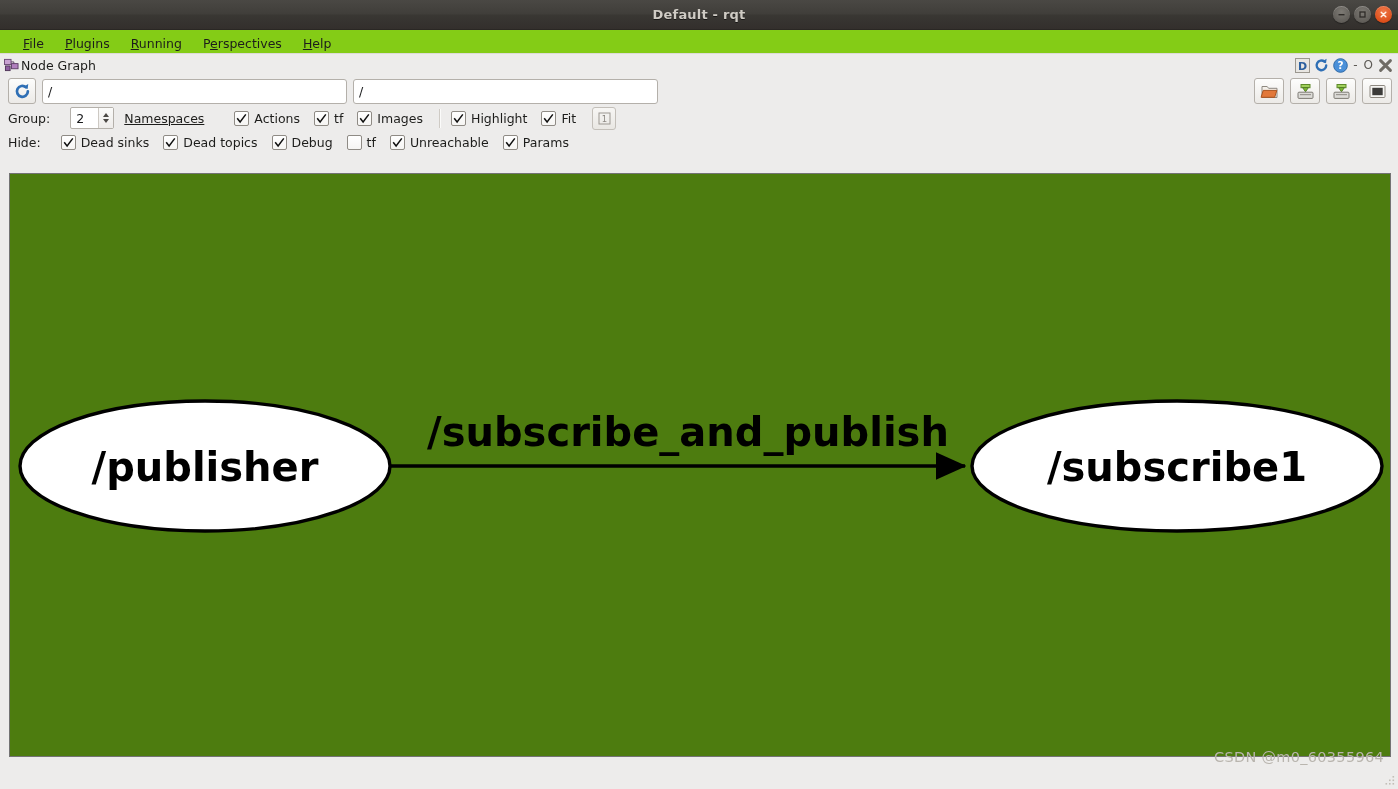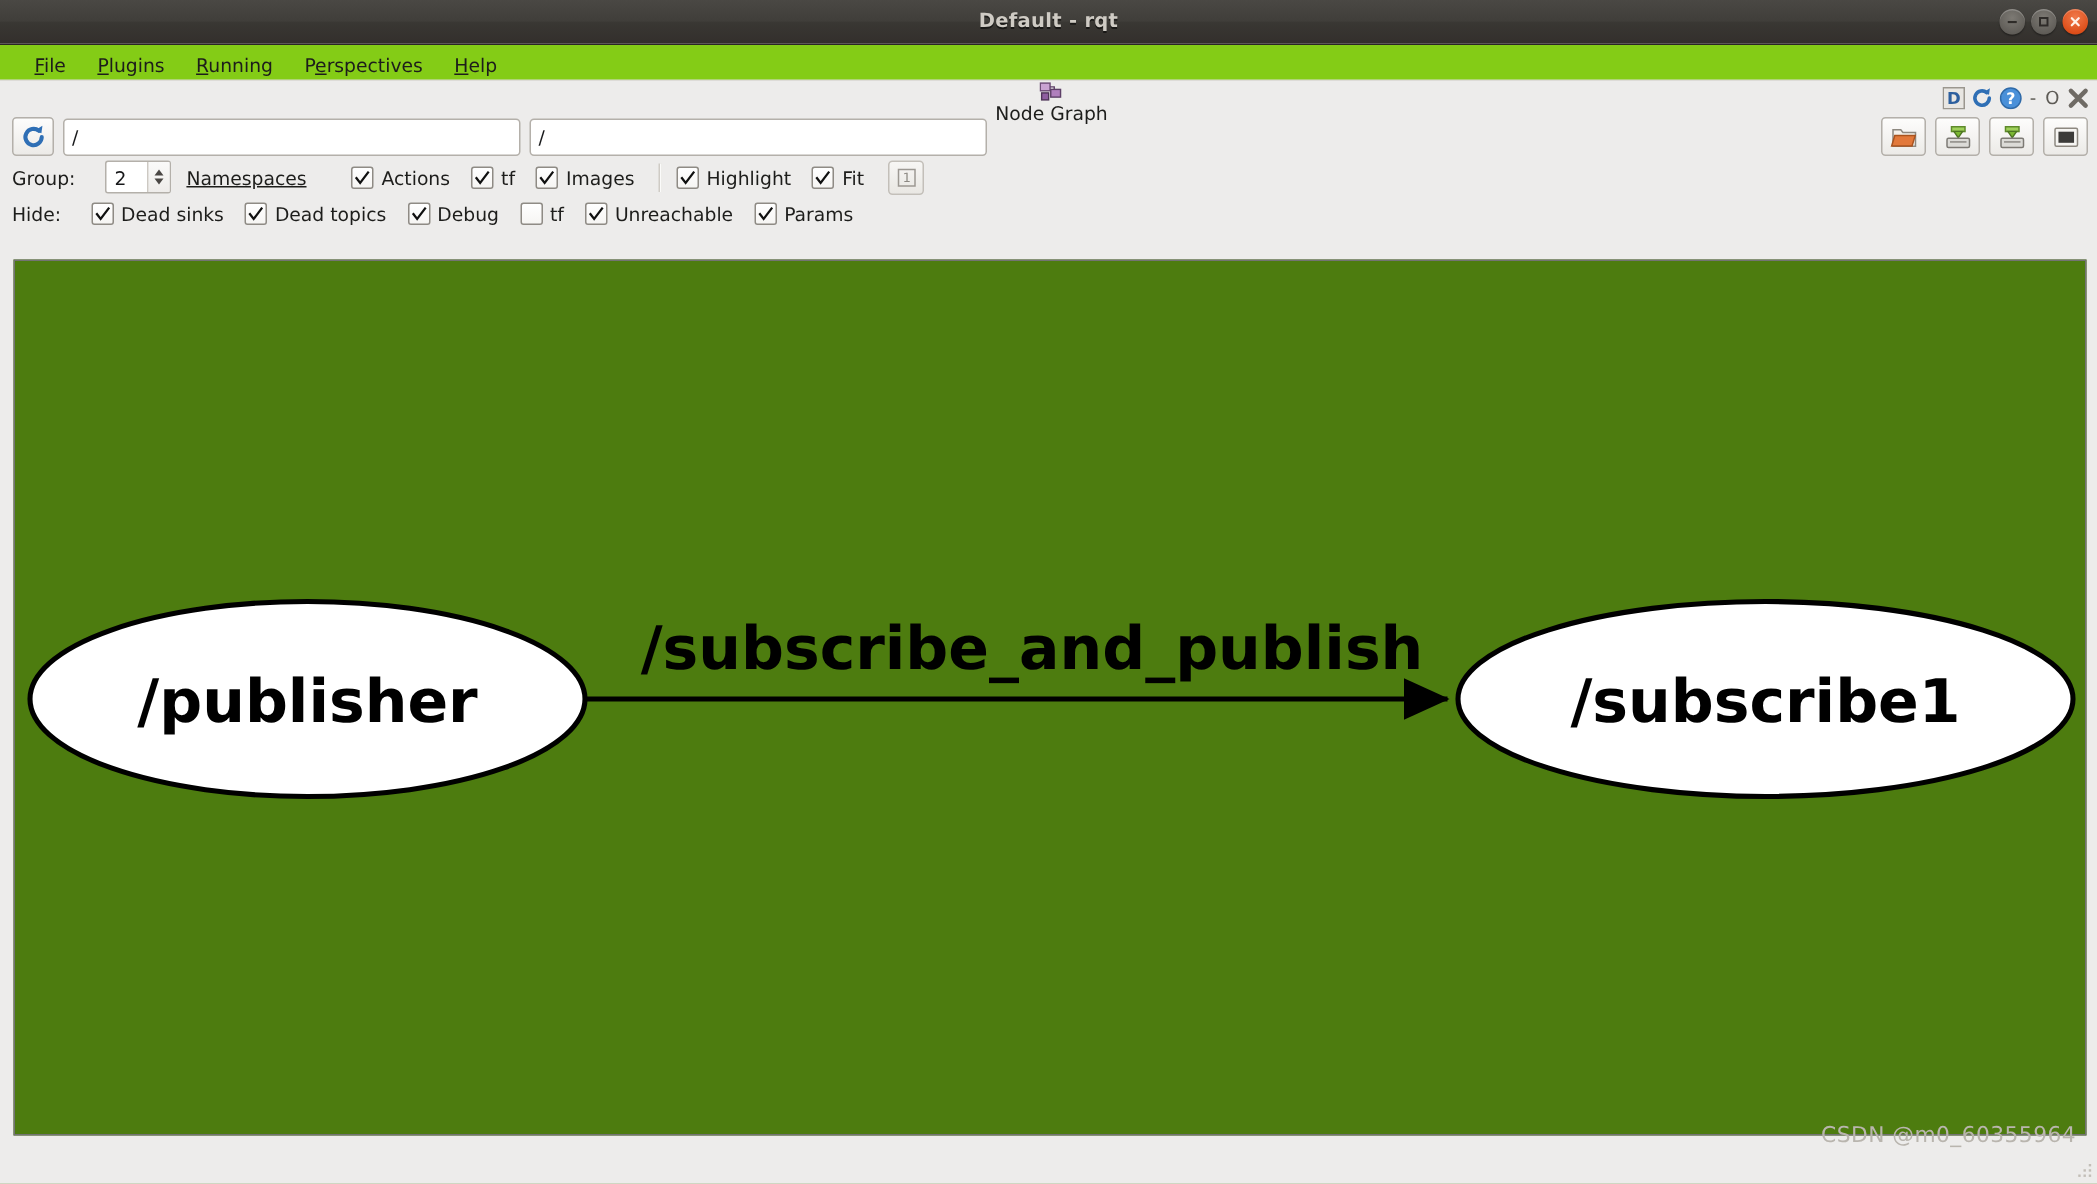--- a/index.html
+++ b/index.html
@@ -71,21 +71,20 @@
   }
   .menuitem u { text-decoration: underline; }
 
   
   .docktitle {
     position: relative;
     height: 22px;
     display: flex; align-items: center;
     padding-left: 4px;
     background: #edeceb;
-    flex-direction: column;
   }
   .docktitle .dt-label {
     font-size: 12.5px; color: #1d1d1b;
     user-select: none;
   }
   .node-graph-icon { width: 15px; height: 14px; margin-right: 2px; flex: 0 0 auto; }
   .dock-right {
     position: absolute; right: 5px; top: 0; bottom: 0;
     display: flex; align-items: center; gap: 4px;
   }

